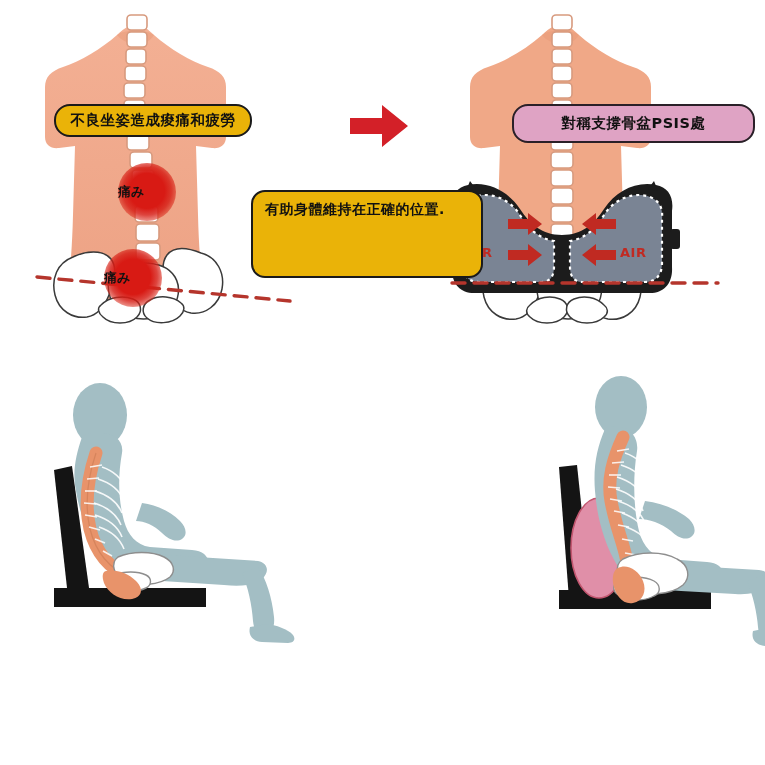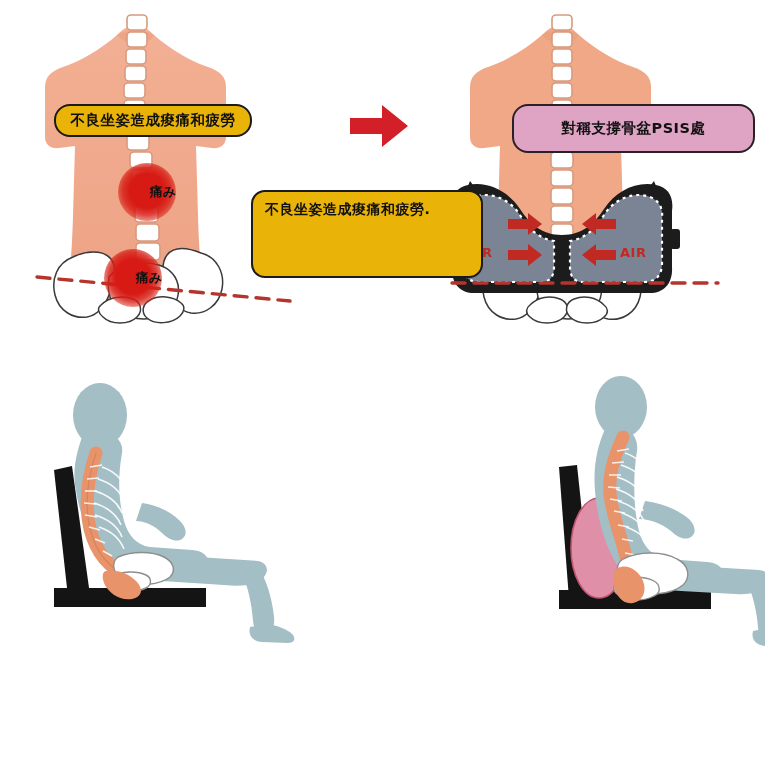--- a/index.html
+++ b/index.html
@@ -49,21 +49,21 @@
   .arrow-right {
     position: absolute;
     z-index: 45;
   }
 
   
   .pain {
     position: absolute;
     display: flex;
     align-items: center;
-    justify-content: flex-end;
+    justify-content: flex-start;
     border-radius: 50%;
     background: radial-gradient(circle at 50% 48%,
                 #d81a14 0%, #d81a14 42%, rgba(214,28,20,.82) 58%,
                 rgba(222,60,40,.45) 76%, rgba(235,120,95,.10) 92%, rgba(255,255,255,0) 100%);
     color: #111111;
     font-weight: 700;
     z-index: 30;
   }
 
   
@@ -156,21 +156,21 @@
 
     <div class="callout" style="left:54px; top:104px; width:198px; height:33px; font-size:14.5px;">
       <span>不良坐姿造成痠痛和疲勞</span>
     </div>
 
     <svg class="arrow-right" width="62" height="48" viewBox="0 0 62 48" style="left:348px; top:102px;">
       <path d="M2 16 L34 16 L34 3 L60 24 L34 45 L34 32 L2 32 Z" fill="#d32028"></path>
     </svg>
 
     <div class="callout multiline" style="left:251px; top:190px; width:232px; height:88px; font-size:14px;">
-      <span class="ln">不良坐姿造成痠痛和疲勞.</span>
+      <span class="ln">有助身體維持在正確的位置.</span>
     </div>
 
     <svg width="330" height="350" viewBox="0 0 330 350" style="position:absolute; left:430px; top:5px;">
 
       <path d="M137 18 C128 18 120 22 112 30 C96 44 76 56 58 62
                C46 66 40 72 40 82 L40 132 C40 140 46 144 54 143
                L70 141 L68 210 C67 250 64 278 61 300
                L200 300 C197 278 194 250 193 210 L191 141
                L207 143 C215 144 221 140 221 132 L221 82
                C221 72 215 66 203 62 C185 56 165 44 149 30
@@ -239,21 +239,21 @@
         <path d="M186 214 L166 214 L166 208 L152 219 L166 230 L166 224 L186 224 Z"></path>
         <path d="M186 245 L166 245 L166 239 L152 250 L166 261 L166 255 L186 255 Z"></path>
       </g>
 
       <line x1="22" y1="278" x2="288" y2="278" stroke="#b5352c" stroke-width="3.4" stroke-dasharray="13 9" stroke-linecap="round"></line>
     </svg>
 
     <span class="airlbl" style="left:466px; top:245px;">AIR</span>
     <span class="airlbl" style="left:620px; top:245px;">AIR</span>
 
-    <div class="callout pink" style="left:512px; top:104px; width:243px; height:49px; font-size:14.5px;">
+    <div class="callout pink" style="left:512px; top:104px; width:243px; height:39px; font-size:14.5px;">
       <span>對稱支撐骨盆PSIS處</span>
     </div>
   </div>
 
   <div class="sep-band" style="top:355px; height:15px;"></div>
 
   <div class="panel" style="left:0; top:370px; width:765px; height:290px;">
 
     <svg width="300" height="280" viewBox="0 0 300 280" style="position:absolute; left:10px; top:5px;">
 

